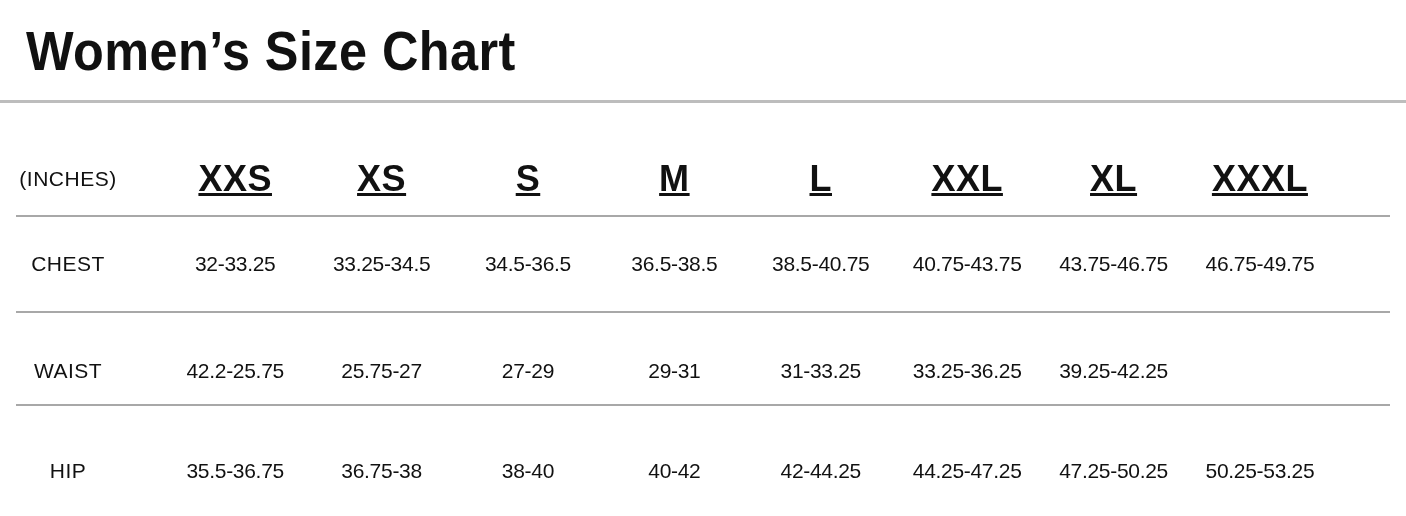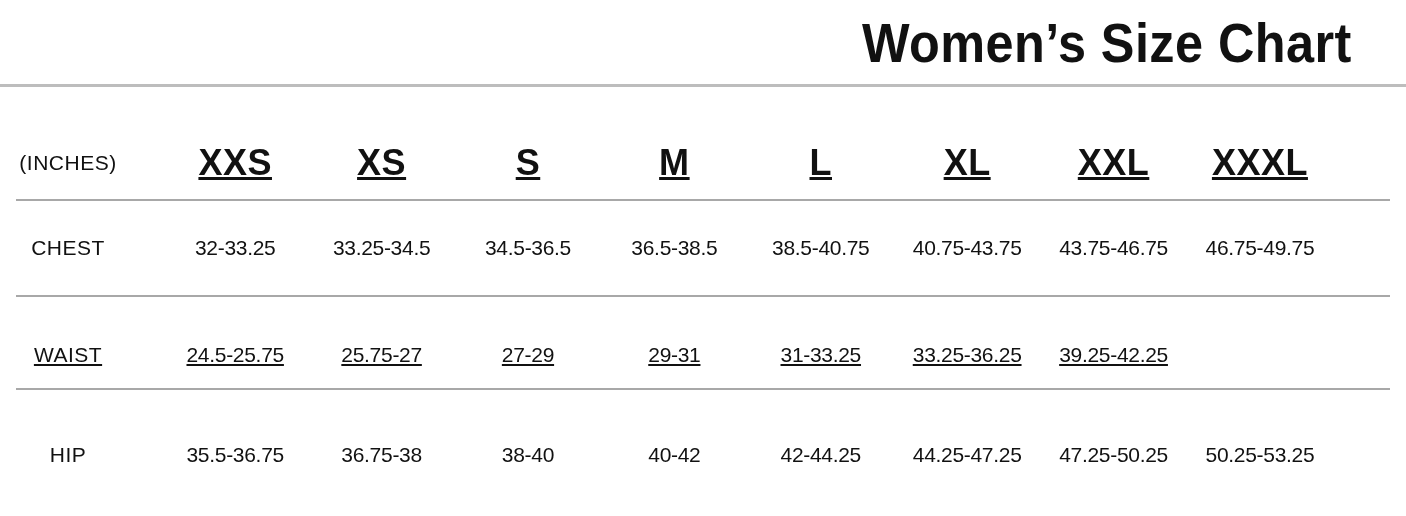--- a/index.html
+++ b/index.html
@@ -9,25 +9,24 @@
     color: #111111;
   }
   .page {
     position: relative;
     width: 1406px;
     height: 516px;
     background: #ffffff;
     overflow: hidden;
   }
   .title-bar {
-    height: 84px;
+    height: 100px;
     display: flex;
     align-items: center;
     padding-left: 26px;
-    justify-content: flex-end;
   }
   .page-title {
     font-size: 56px;
     font-weight: 700;
     letter-spacing: 0.5px;
     transform: scaleX(0.9);
     transform-origin: left center;
     white-space: nowrap;
   }
   .title-divider {
@@ -60,21 +59,21 @@
   .size-col-header {
     font-size: 36px;
     font-weight: 700;
     letter-spacing: 0.5px;
     text-decoration: underline;
   }
   .data-row {
     border-bottom: 2px solid #a8a8a8;
   }
   .row-chest { height: 96px; }
-  .row-waist { height: 93px; padding-top: 25px; text-decoration: underline; }
+  .row-waist { height: 93px; padding-top: 25px; }
   .row-hip   { height: 130px; padding-top: 0; border-bottom: none; }
   .row-label {
     font-size: 21px;
     font-weight: 400;
     letter-spacing: 0.5px;
   }
   .size-cell {
     font-size: 21px;
     font-weight: 400;
     letter-spacing: -0.3px;
@@ -95,42 +94,42 @@
   <div class="chart">
 
     <div class="grid-row header-row">
       <div class="unit-label">(INCHES)</div>
       <div class="spacer"></div>
       <div class="size-col-header">XXS</div>
       <div class="size-col-header">XS</div>
       <div class="size-col-header">S</div>
       <div class="size-col-header">M</div>
       <div class="size-col-header">L</div>
+      <div class="size-col-header">XXL</div>
       <div class="size-col-header">XL</div>
-      <div class="size-col-header">XXL</div>
       <div class="size-col-header">XXXL</div>
     </div>
 
     <div class="grid-row data-row row-chest">
       <div class="row-label">CHEST</div>
       <div class="spacer"></div>
       <div class="size-cell">32-33.25</div>
       <div class="size-cell">33.25-34.5</div>
       <div class="size-cell">34.5-36.5</div>
       <div class="size-cell">36.5-38.5</div>
       <div class="size-cell">38.5-40.75</div>
       <div class="size-cell">40.75-43.75</div>
       <div class="size-cell">43.75-46.75</div>
       <div class="size-cell">46.75-49.75</div>
     </div>
 
     <div class="grid-row data-row row-waist">
       <div class="row-label">WAIST</div>
       <div class="spacer"></div>
-      <div class="size-cell">24.5-25.75</div>
+      <div class="size-cell">42.2-25.75</div>
       <div class="size-cell">25.75-27</div>
       <div class="size-cell">27-29</div>
       <div class="size-cell">29-31</div>
       <div class="size-cell">31-33.25</div>
       <div class="size-cell">33.25-36.25</div>
       <div class="size-cell">39.25-42.25</div>
     </div>
 
     <div class="grid-row data-row row-hip">
       <div class="row-label">HIP</div>

